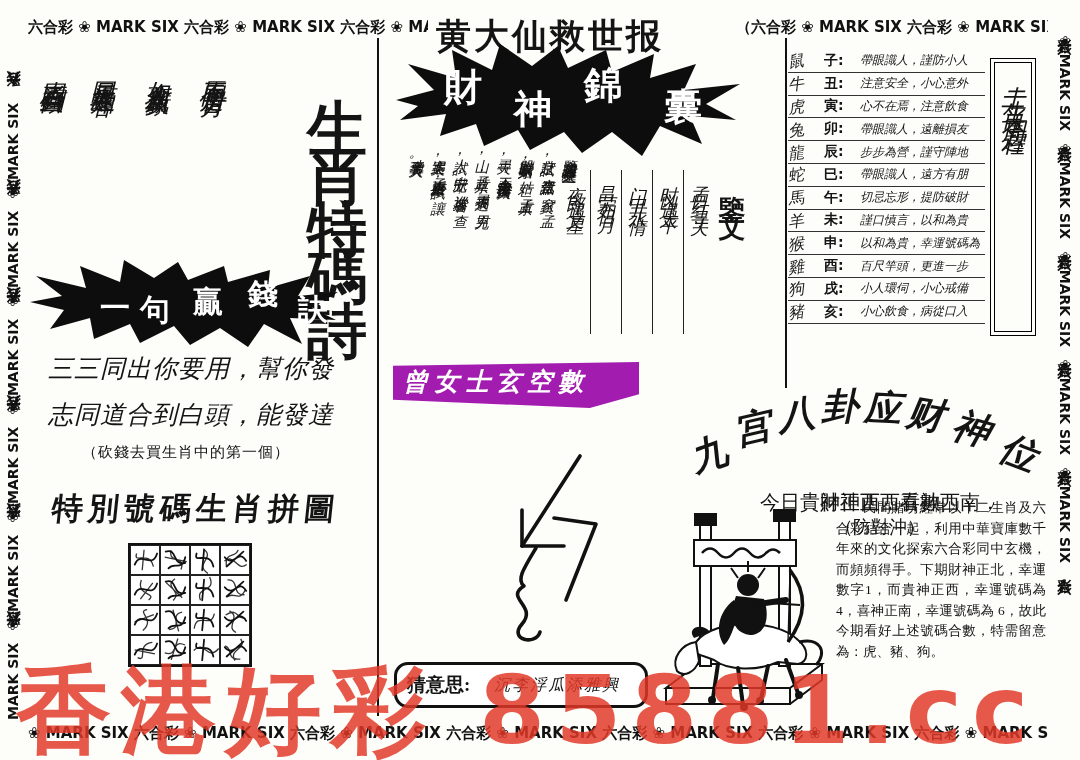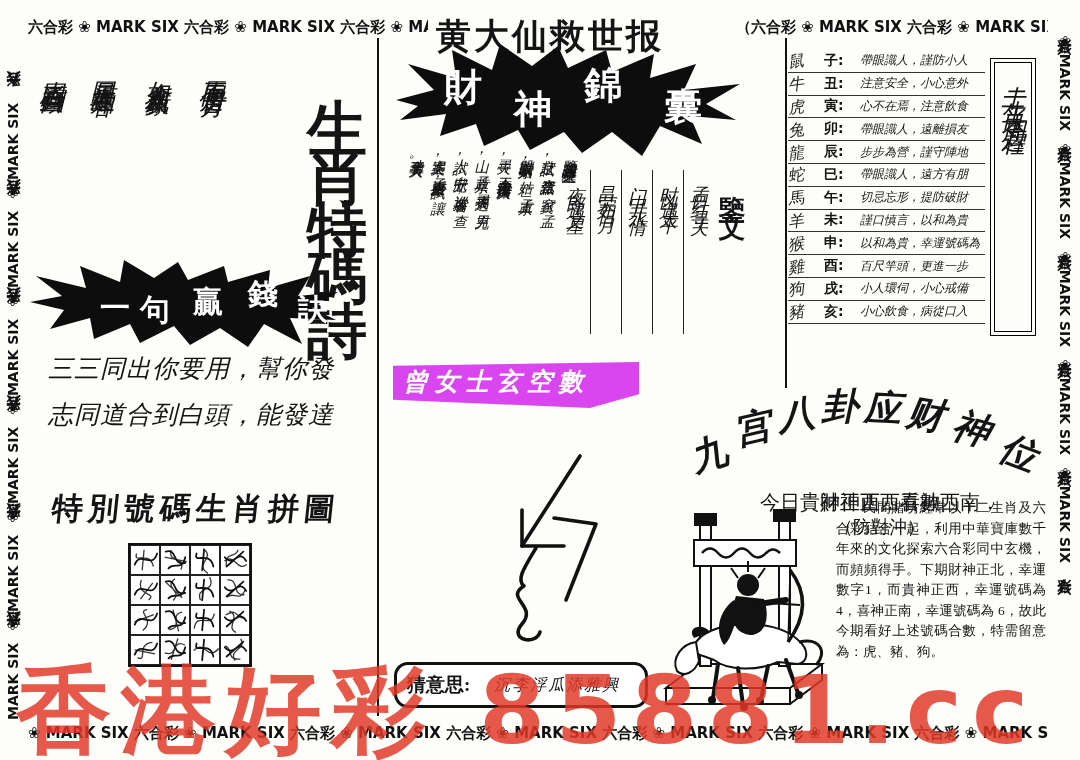--- a/index.html
+++ b/index.html
@@ -43,21 +43,21 @@
   
   #caishen-burst { left:392px; top:42px; width:352px; height:118px; }
   .bc { position:absolute; color:#fff; font-size:38px; font-weight:bold; }
   .bc0{left:52px;top:20px;} .bc1{left:122px;top:42px;} .bc2{left:192px;top:18px;} .bc3{left:272px;top:40px;}
   #jianwen-label { position:absolute; left:714px; top:174px; writing-mode:vertical-rl; font-size:27px; font-weight:bold; letter-spacing:16px; }
   #verses { position:absolute; left:582px; top:170px; width:132px; height:164px; display:flex; flex-direction:row-reverse; justify-content:space-between; }
   .verse-col { writing-mode:vertical-rl; font-size:18px; letter-spacing:8px; font-style:italic; padding:2px 3px; }
   .verse-col + .verse-col { border-right:1px solid #222; }
   #story { position:absolute; left:406px; top:148px; width:172px; height:188px; display:flex; flex-direction:row-reverse; justify-content:space-between; }
   .story-col { writing-mode:vertical-rl; font-size:14.5px; letter-spacing:1px; font-style:italic; }
-  #xuankong-banner { position:absolute; left:393px; top:362px; width:246px; height:46px; background:#d946ef;
+  #xuankong-banner { position:absolute; left:393px; top:362px; width:246px; height:46px; background:#a21caf;
     clip-path:polygon(0% 8%, 100% 0%, 100% 70%, 80% 100%, 0% 82%);
     color:#fff; font-size:25px; font-weight:bold; font-style:italic; letter-spacing:6px; padding:3px 0 0 10px; }
   #xuankong-symbol { position:absolute; left:478px; top:448px; }
   #riddle-box { position:absolute; left:394px; top:662px; width:254px; height:46px; border:3px solid #111; border-radius:14px;
     display:flex; align-items:center; padding:0 10px; gap:24px; background:#fff;text-align:center; }
   #riddle-label { font-size:19px; font-weight:bold; }
   #riddle-text { font-size:16px; font-style:italic; letter-spacing:2px; }
   
   #zodiac-rows { position:absolute; left:788px; top:50px; width:197px; }
   .z-row { height:22.8px; display:flex; align-items:center; border-bottom:1px solid #333; }
@@ -102,20 +102,21 @@
   <div id="poem-c3" class="poem-col">志同道合到白頭</div>
 
   <div id="tip-burst" class="burst">
     <svg width="312" height="88" viewBox="0 0 312 88">
       <polygon fill="#0d0d0d" points="2,42 34,36 8,16 58,28 52,6 92,22 96,0 126,18 150,2 160,20 196,6 200,22 242,10 240,28 282,16 270,36 310,32 284,48 308,60 262,58 274,84 236,64 220,87 192,68 162,85 146,66 112,83 102,64 66,79 62,58 22,69 36,50"></polygon>
     </svg>
     <span id="tip-chars"><span class="tc tc0">一</span><span class="tc tc1">句</span><span class="tc tc2">贏</span><span class="tc tc3">錢</span><span class="tc tc4">訣</span></span>
   </div>
   <div id="tip-line0" class="tip-line">三三同出你要用，幫你發</div>
   <div id="tip-line1" class="tip-line">志同道合到白頭，能發達</div>
+  <div id="tip-note">（砍錢去買生肖中的第一個）</div>
 
   <div id="puzzle-title">特別號碼生肖拼圖</div>
   <div id="puzzle-grid">
       <div class="pz-cell"><svg viewBox="0 0 30 30">
           <path d="M4,20 C10,4 22,26 28,8" fill="none" stroke="#111" stroke-width="1.9" stroke-linecap="round"></path>
           <path d="M6,8 C2,20 20,4 24,22 M14,4 L12,26" fill="none" stroke="#111" stroke-width="1.4" opacity="0.85" transform="rotate(0 15 15)"></path>
         </svg></div>
       <div class="pz-cell"><svg viewBox="0 0 30 30">
           <path d="M5,6 C18,2 12,22 26,18 M8,24 C14,16 22,28 26,12" fill="none" stroke="#111" stroke-width="1.9" stroke-linecap="round"></path>
           <path d="M4,12 C14,24 18,2 27,16 M6,22 L24,6" fill="none" stroke="#111" stroke-width="1.4" opacity="0.85" transform="rotate(53 15 15)"></path>

